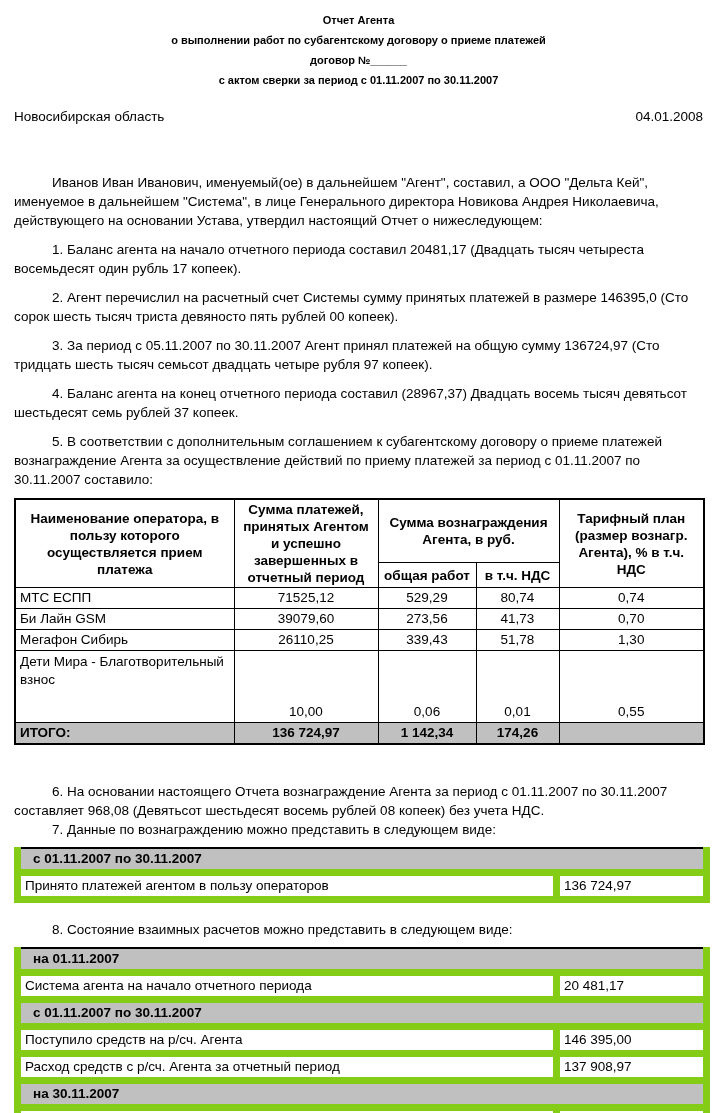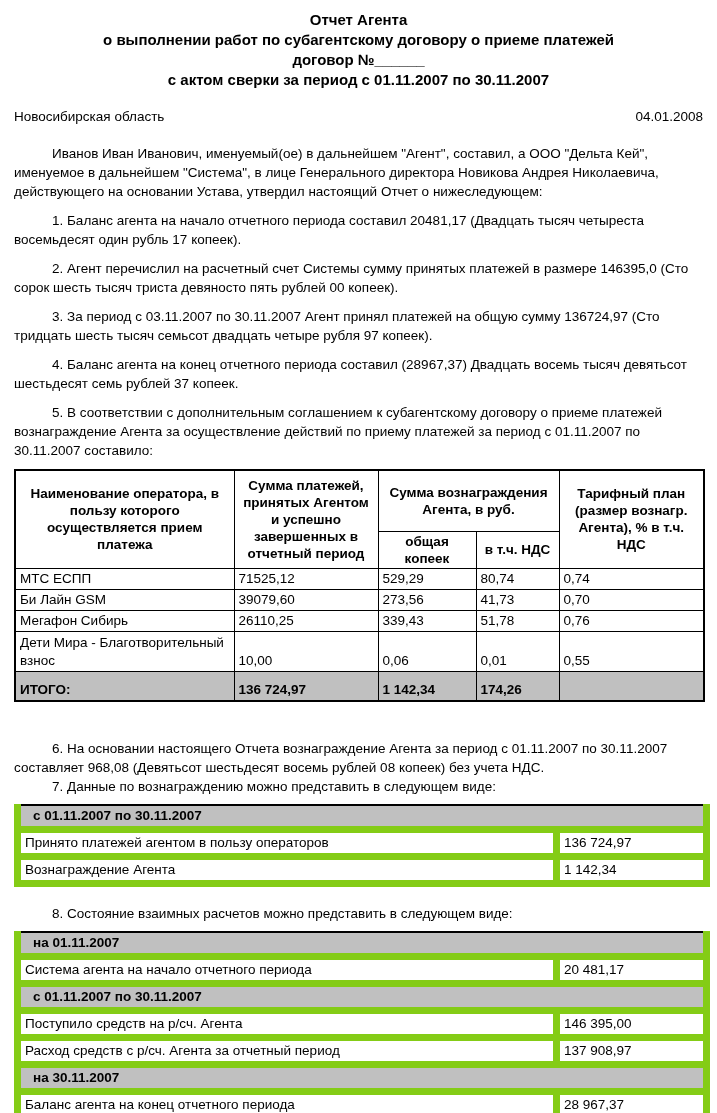--- a/index.html
+++ b/index.html
@@ -3,43 +3,43 @@
 <meta charset="utf-8">
 <style>
   * { margin:0; padding:0; box-sizing:border-box; }
   html,body { background:#fff; }
   body {
     width:717px; height:1113px; overflow:hidden;
     font-family:"Liberation Sans", sans-serif;
     font-size:13.5px; color:#000; font-weight:bold;
   }
   .page { padding:8px 14px 0 14px; font-weight:normal; }
-  .title-block { text-align:center; font-weight:bold; font-size:15px; line-height:20px; margin-top:2px; }
+  .title-block { text-align:center; font-weight:bold; font-size:11px; line-height:20px; margin-top:2px; }
   .meta-row { display:flex; justify-content:space-between; margin-top:17px; line-height:19px; }
   .para { line-height:19px; text-indent:38px; }
-  .intro { margin-top:18px; }
+  .intro { margin-top:47px; }
   .item { margin-top:10px; }
   .item-first { }
   .item-6 { margin-top:37px; }
   .item-7 { }
   .item-8 { margin-top:17px; }
 
   table { border-collapse:collapse; width:689px; table-layout:fixed; }
 
   
   .t1 { margin-top:9px; border:2px solid #000; }
   .t1 th, .t1 td { border:1px solid #000; padding:1px 4px; overflow:hidden; }
   .t1 th { font-weight:bold; text-align:center; vertical-align:middle; line-height:17px; font-size:13.5px; }
   .t1 td { line-height:18px; vertical-align:bottom; }
-  .t1 .num { text-align:left; }
+  .t1 .num { text-align:center; }
   .t1 .name { text-align:left; }
   .t1 tr.op-row td { height:20px; }
-  .t1 tr.op-row-tall td { height:40px; }
+  .t1 tr.op-row-tall td { height:72px; }
   .t1 tr.op-row-tall td.name { vertical-align:top; padding-top:2px; }
-  .t1 tr.total-row td { background:#c0c0c0; font-weight:bold; height:30px; }
+  .t1 tr.total-row td { background:#c0c0c0; font-weight:bold; height:21px; }
   .t1 thead tr.h1 th { height:61px; }
   .t1 thead tr.h2 th { height:24px; }
 
   
   .t2 { margin-top:8px; border:1px solid #000; border-top:2px solid #000; }
   .t2 td { border:7px solid #84cc16; padding:1px 4px; height:21px; line-height:18px; vertical-align:middle; }
   .t2 .gray td {
     background:#c0c0c0; font-weight:bold; border-top:2px solid #000; padding-left:12px;
   }
   .t2 .val { text-align:left; }
@@ -58,41 +58,41 @@
 
   <div class="meta-row">
     <span>Новосибирская область</span>
     <span>04.01.2008</span>
   </div>
 
   <div class="para intro">Иванов Иван Иванович, именуемый(ое) в дальнейшем "Агент", составил, а ООО "Дельта Кей", именуемое в дальнейшем "Система", в лице Генерального директора Новикова Андрея Николаевича, действующего на основании Устава, утвердил настоящий Отчет о нижеследующем:</div>
 
   <div class="para item item-first">1. Баланс агента на начало отчетного периода составил 20481,17 (Двадцать тысяч четыреста восемьдесят один  рубль 17 копеек).</div>
   <div class="para item">2. Агент перечислил на расчетный счет Системы сумму принятых платежей в размере 146395,0 (Сто сорок шесть тысяч триста девяносто пять  рублей 00 копеек).</div>
-  <div class="para item">3. За период с 03.11.2007  по 30.11.2007 Агент принял платежей на общую сумму 136724,97 (Сто тридцать шесть тысяч семьсот двадцать четыре  рубля 97 копеек).</div>
+  <div class="para item">3. За период с 05.11.2007  по 30.11.2007 Агент принял платежей на общую сумму 136724,97 (Сто тридцать шесть тысяч семьсот двадцать четыре  рубля 97 копеек).</div>
   <div class="para item">4. Баланс агента на конец отчетного периода составил (28967,37) Двадцать восемь тысяч девятьсот шестьдесят семь  рублей 37 копеек.</div>
   <div class="para item">5. В соответствии с дополнительным соглашением к субагентскому договору о приеме платежей вознаграждение Агента за осуществление действий по приему платежей за период с 01.11.2007 по 30.11.2007 составило:</div>
 
   <table class="t1">
     <colgroup>
       <col style="width:219px">
         <col style="width:144px">
         <col style="width:98px">
         <col style="width:83px">
         <col style="width:145px">
     </colgroup>
     <thead>
       <tr class="h1">
         <th rowspan="2">Наименование оператора, в пользу которого осуществляется прием платежа</th>
         <th rowspan="2">Сумма платежей, принятых Агентом и успешно завершенных в отчетный период</th>
         <th colspan="2">Сумма вознаграждения Агента, в руб.</th>
         <th rowspan="2">Тарифный план (размер вознагр. Агента), % в т.ч. НДС</th>
       </tr>
       <tr class="h2">
-        <th>общая копеек</th>
+        <th>общая работ</th>
         <th>в т.ч. НДС</th>
       </tr>
     </thead>
     <tbody>
       <tr class="op-row">
         <td class="name">МТС ЕСПП</td>
         <td class="num">71525,12</td>
         <td class="num">529,29</td>
         <td class="num">80,74</td>
         <td class="num">0,74</td>
@@ -102,21 +102,21 @@
         <td class="num">39079,60</td>
         <td class="num">273,56</td>
         <td class="num">41,73</td>
         <td class="num">0,70</td>
       </tr>
       <tr class="op-row">
         <td class="name">Мегафон Сибирь</td>
         <td class="num">26110,25</td>
         <td class="num">339,43</td>
         <td class="num">51,78</td>
-        <td class="num">0,76</td>
+        <td class="num">1,30</td>
       </tr>
       <tr class="op-row op-row-tall">
         <td class="name">Дети Мира - Благотворительный взнос</td>
         <td class="num">10,00</td>
         <td class="num">0,06</td>
         <td class="num">0,01</td>
         <td class="num">0,55</td>
       </tr>
       <tr class="total-row">
         <td class="name">ИТОГО:</td>
@@ -136,24 +136,20 @@
         <col style="width:539px">
         <col style="width:150px">
       </colgroup>
     <tbody>
       <tr class="gray">
         <td colspan="2">с 01.11.2007 по 30.11.2007</td>
       </tr>
       <tr>
         <td>Принято платежей агентом в пользу операторов</td>
         <td class="val">136 724,97</td>
-      </tr>
-      <tr>
-        <td>Вознаграждение Агента</td>
-        <td class="val">1 142,34</td>
       </tr>
     </tbody>
   </table>
 
   <div class="para item-8">8. Состояние взаимных расчетов можно представить в следующем виде:</div>
 
   <table class="t2">
     <colgroup>
         <col style="width:539px">
         <col style="width:150px">

